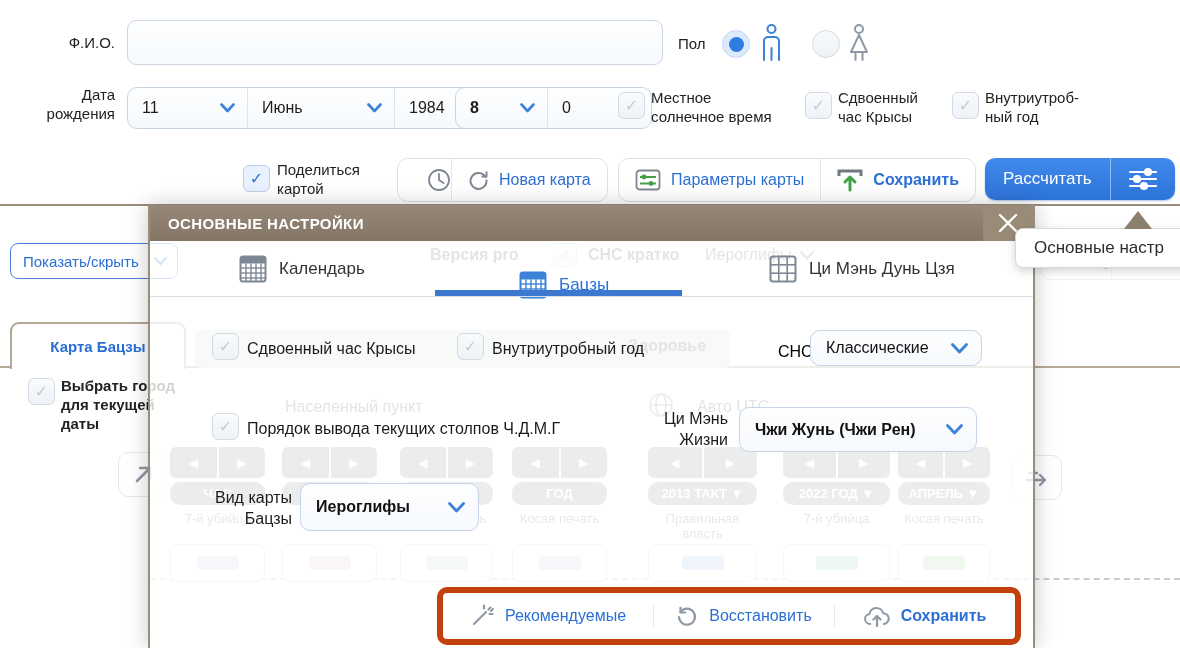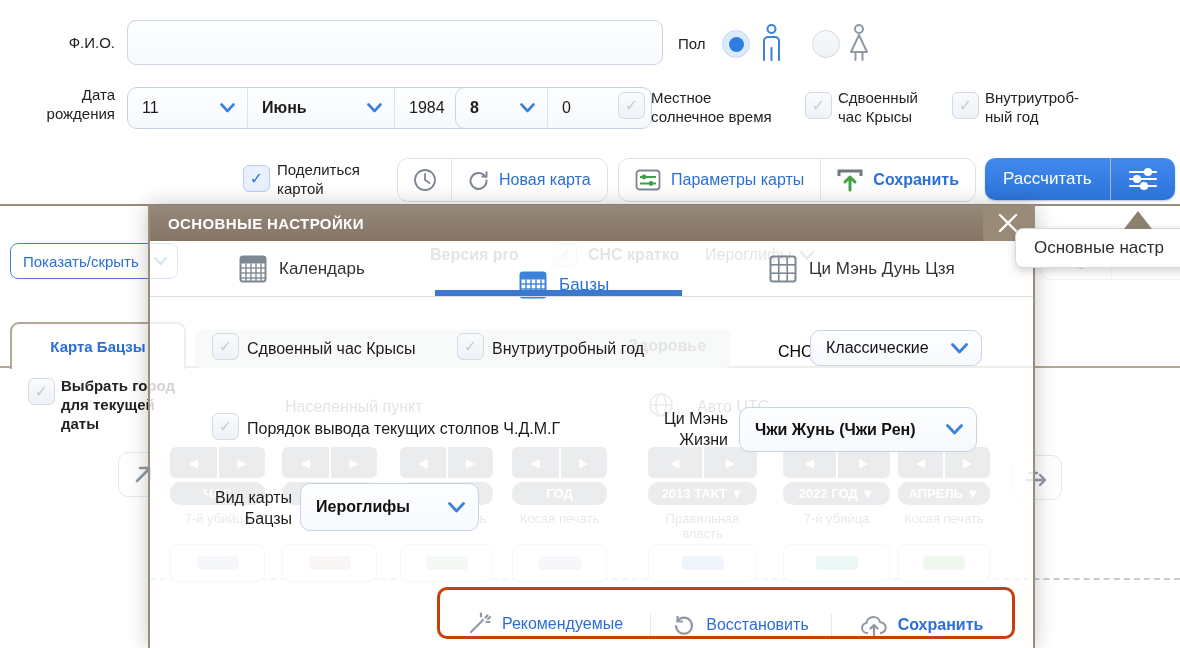--- a/index.html
+++ b/index.html
@@ -21,40 +21,40 @@
   .cbx .tick{font-size:16px;font-weight:bold;color:#c3ccd6;line-height:1;}
   .cbx.on{background:#e8f1fd;border-color:#b9d0ee;}
   .cbx.on .tick{color:#2f6fd6;}
   
   .radio{width:26px;height:26px;border-radius:50%;border:1px solid #d6dde5;background:linear-gradient(180deg,#f8fafc,#eef2f6);
          display:flex;align-items:center;justify-content:center;}
   .radio.on{background:#dcebfc;border-color:#c3d9f5;}
   .radio.on .dot{width:15px;height:15px;border-radius:50%;background:#2f7de1;}
   
   .btn-group{display:flex;align-items:stretch;background:#fff;border:1px solid #d9e0ea;border-radius:11px;overflow:hidden;}
-  .btn{display:flex;align-items:center;justify-content:center;gap:10px;padding:0 16px;font-size:16px;color:#2b6fd4;background:#fff;}
+  .btn{display:flex;align-items:center;justify-content:flex-end;gap:10px;padding:0 16px;font-size:16px;color:#2b6fd4;background:#fff;}
   .btn+.btn{border-left:1px solid #e2e8ef;}
   .primary{display:flex;align-items:stretch;border-radius:10px;overflow:hidden;
            background:linear-gradient(180deg,#4289ec,#2d74d9);box-shadow:0 1px 2px rgba(30,80,160,.35);}
   .primary .pseg{display:flex;align-items:center;justify-content:center;color:#fff;font-size:17px;padding:0 18px;}
   .primary .pseg+.pseg{border-left:1px solid rgba(255,255,255,.45);}
   
   #modal{left:148px;top:205px;width:883px;height:443px;background:rgba(255,255,255,.8);
          border-left:2px solid #9b8d7c;border-right:2px solid #9b8d7c;box-shadow:0 0 20px rgba(0,0,0,.22);z-index:10;}
   #modal-title{left:0;top:0;right:0;height:36px;background:linear-gradient(180deg,#96887a,#847565);
                display:flex;align-items:center;padding-left:18px;color:#fff;font-size:15px;font-weight:bold;letter-spacing:.4px;}
   #modal-close{right:0;top:0;width:50px;height:36px;background:#9a8b79;display:flex;align-items:center;justify-content:center;}
   .tabline{left:0;top:91px;right:0;height:1px;background:#d9dee4;}
   .tab{display:flex;align-items:center;gap:12px;font-size:17px;color:#333;padding-left:12px;}
   .tab.active{color:#2b6fd4;}
   .underline{left:285px;top:85px;width:247px;height:6px;background:#3c78d0;}
   .pill{display:flex;align-items:center;justify-content:space-between;padding:0 13px 0 15px;font-size:16px;color:#111;
         background:linear-gradient(180deg,#fdfeff,#f6f9fd);border:1px solid #c7d3e6;border-radius:10px;}
   .mlbl{font-size:16px;color:#1b1b1b;line-height:21px;}
-  .mbtn-group{display:flex;align-items:flex-end;background:#fff;border:3px solid #c2410c;border-radius:10px;overflow:hidden;}
+  .mbtn-group{display:flex;align-items:center;background:#fff;border:6px solid #c2410c;border-radius:10px;overflow:hidden;}
   .mbtn{display:flex;align-items:center;justify-content:center;gap:11px;font-size:16px;color:#2b6fd4;}
   .mbtn+.mbtn{border-left:1px solid #e2e8ef;}
   
   .fadetxt{font-size:16px;color:#6f7780;white-space:nowrap;}
   .pcol{position:absolute;}
   .parrows{display:flex;gap:2px;height:31px;}
   .parrows span{flex:1;display:flex;align-items:center;justify-content:center;background:#99a0a8;color:#fff;font-size:12px;}
   .parrows span:first-child{border-radius:6px 0 0 6px;}
   .parrows span:last-child{border-radius:0 6px 6px 0;}
   .phead{margin-top:4px;height:23px;border-radius:10px;background:#99a0a8;color:#fff;font-size:13px;font-weight:bold;
@@ -101,21 +101,21 @@
   </svg>
 
   <div class="abs lbl r" style="left:30px;top:85px;width:85px;">Дата рождения</div>
   <div class="abs seg-group" style="left:127px;top:87px;height:40px;">
     <div class="seg" style="width:93px;">
       <span>11</span>
       <svg class="chev" width="15" height="10" viewBox="0 0 15 10">
           <polyline points="1.5,1.5 7.5,8 13.5,1.5" fill="none" stroke="#3b82d8" stroke-width="2.6" stroke-linecap="round" stroke-linejoin="round"></polyline>
         </svg>
     </div>
-    <div class="seg" style="width:120px;font-weight:bold;">
+    <div class="seg" style="width:120px;">
       <span>Июнь</span>
       <svg class="chev" width="15" height="10" viewBox="0 0 15 10">
           <polyline points="1.5,1.5 7.5,8 13.5,1.5" fill="none" stroke="#3b82d8" stroke-width="2.6" stroke-linecap="round" stroke-linejoin="round"></polyline>
         </svg>
     </div>
     <div class="seg" style="width:97px;">
       <span>1984</span>
       <svg class="chev" width="15" height="10" viewBox="0 0 15 10">
           <polyline points="1.5,1.5 7.5,8 13.5,1.5" fill="none" stroke="#3b82d8" stroke-width="2.6" stroke-linecap="round" stroke-linejoin="round"></polyline>
         </svg>

